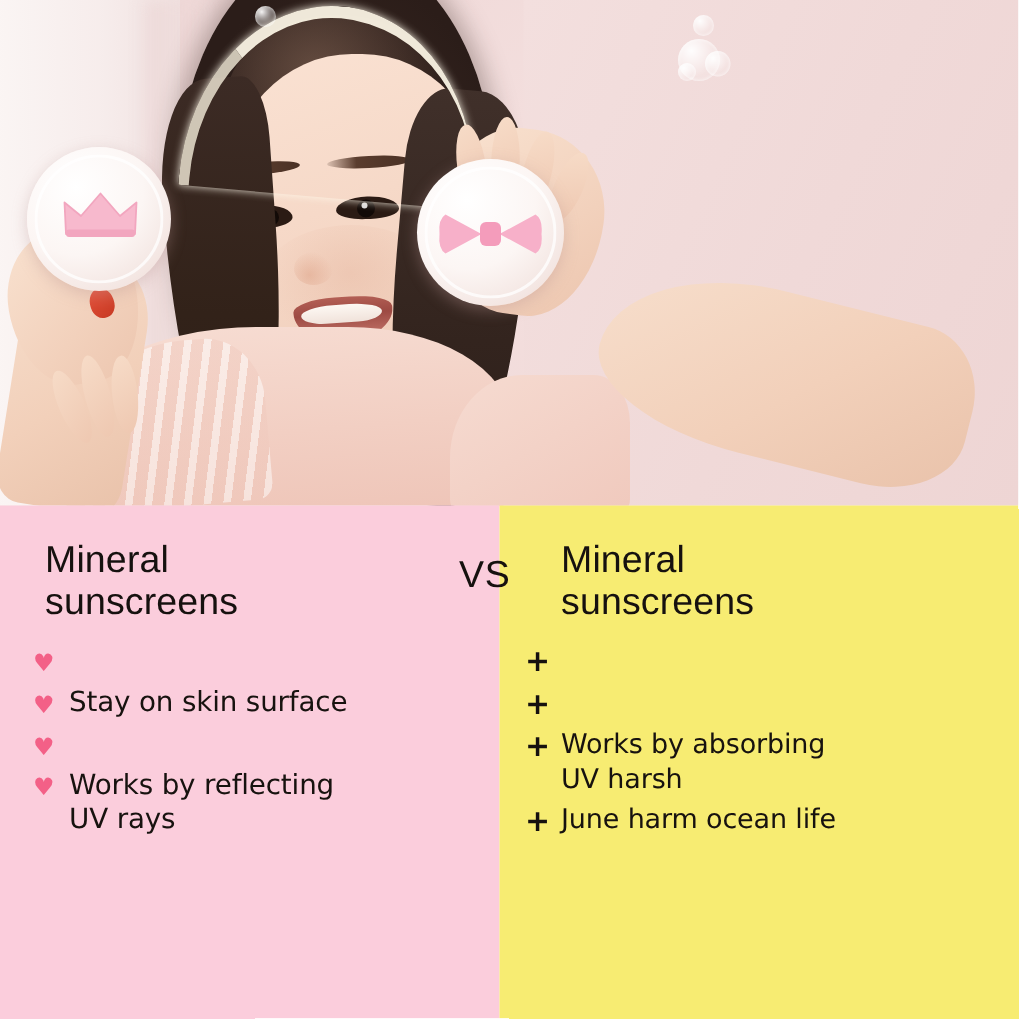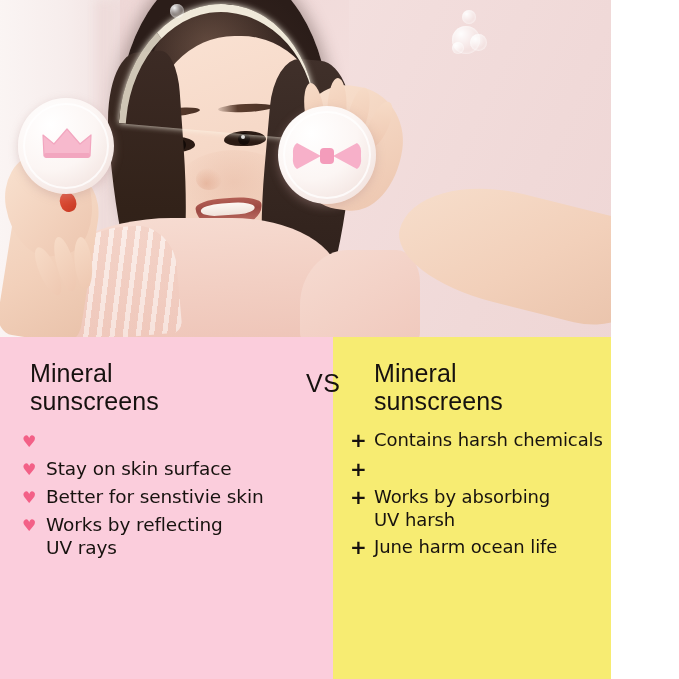--- a/index.html
+++ b/index.html
@@ -6,21 +6,21 @@
   html, body {
     margin: 0;
     padding: 0;
     background: #ffffff;
   }
   body {
     font-family: "DejaVu Sans", sans-serif;
   }
   .page {
     position: relative;
-    width: 611px;
+    width: 679px;
     height: 679px;
     overflow: hidden;
     background: #ffffff;
   }
 
   
   .photo {
     position: absolute;
     left: 0; top: 0;
     width: 679px;
@@ -485,38 +485,36 @@
       <ul class="bullets bullets-left">
         <li class="bullet">
           <span class="bullet-mark heart">♥</span>
         </li>
         <li class="bullet">
           <span class="bullet-mark heart">♥</span>
           <span class="bullet-text">Stay on skin surface</span>
         </li>
         <li class="bullet">
           <span class="bullet-mark heart">♥</span>
-          <span class="bullet-text">Better for senstivie skin</span>
         </li>
         <li class="bullet">
           <span class="bullet-mark heart">♥</span>
           <span class="bullet-text">Works by reflecting
  UV rays</span>
         </li>
       </ul>
     </div>
 
     <div class="panel panel-right" style="background:#f7ec72;">
       <div class="panel-heading heading-right">Mineral
 sunscreens</div>
 
       <ul class="bullets bullets-right">
         <li class="bullet">
           <span class="bullet-mark plus">+</span>
-          <span class="bullet-text">Contains harsh chemicals</span>
         </li>
         <li class="bullet">
           <span class="bullet-mark plus">+</span>
         </li>
         <li class="bullet">
           <span class="bullet-mark plus">+</span>
           <span class="bullet-text">Works by absorbing
  UV harsh</span>
         </li>
         <li class="bullet">

